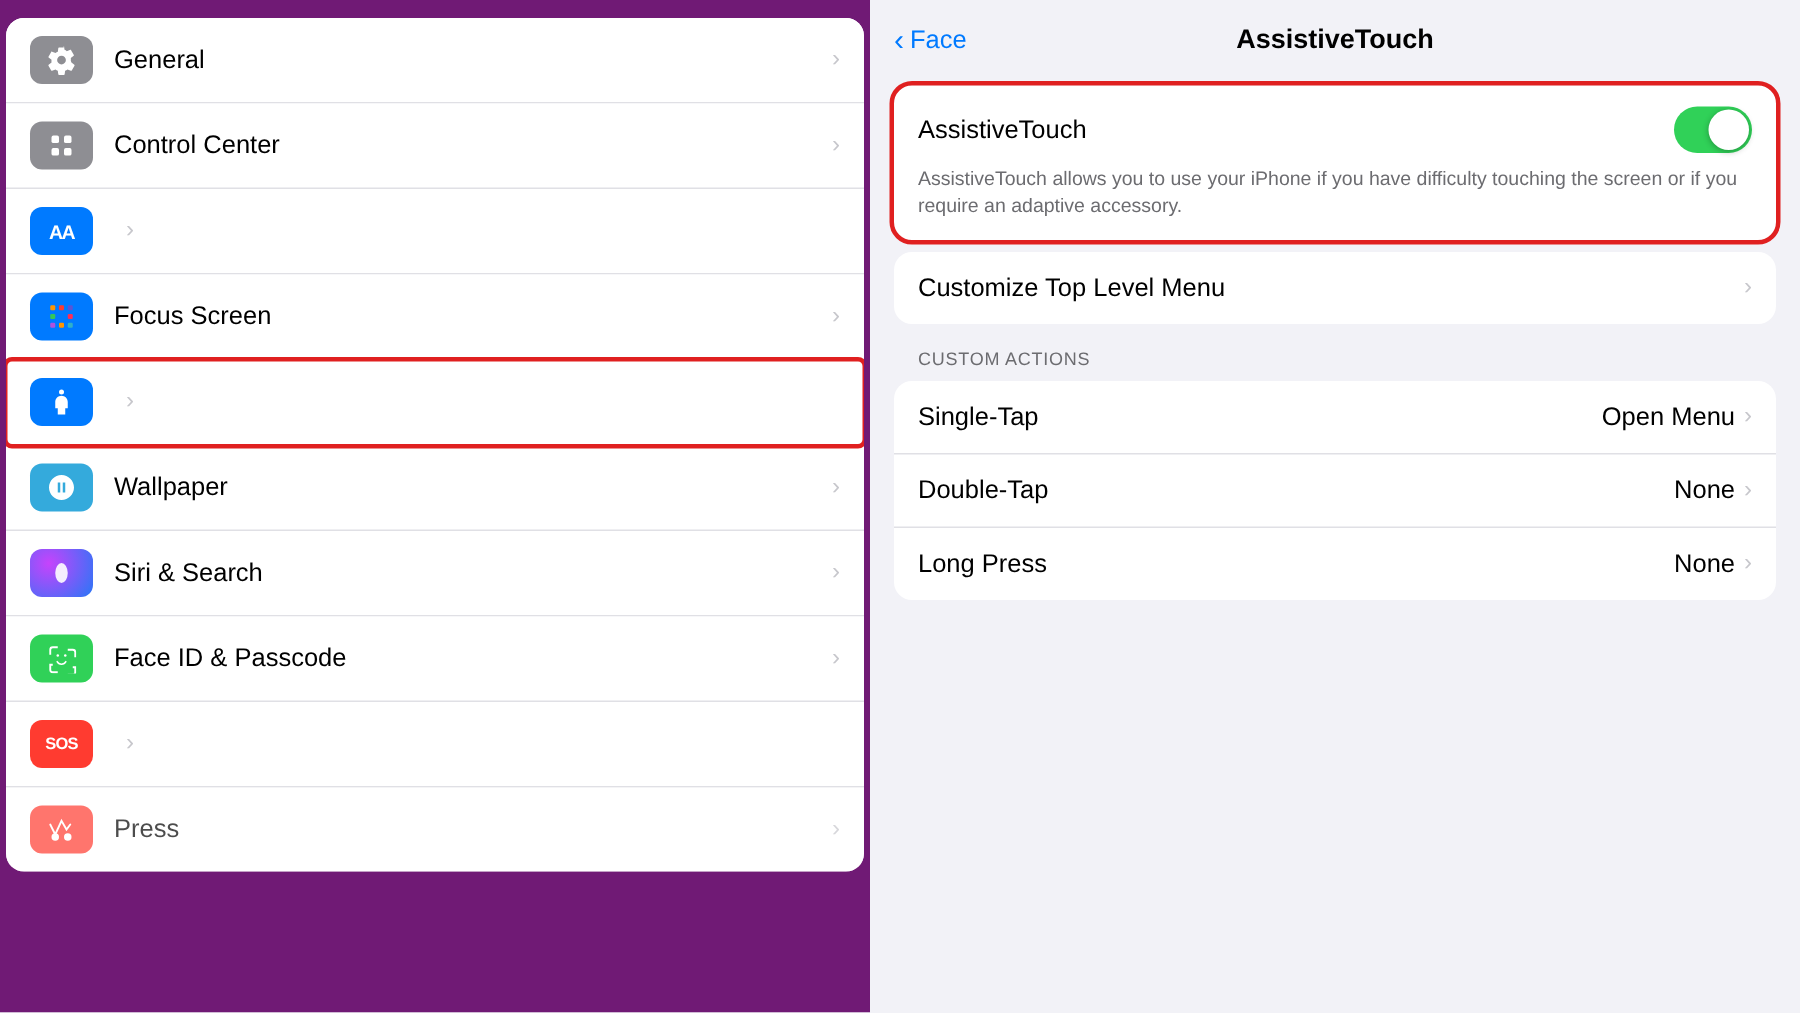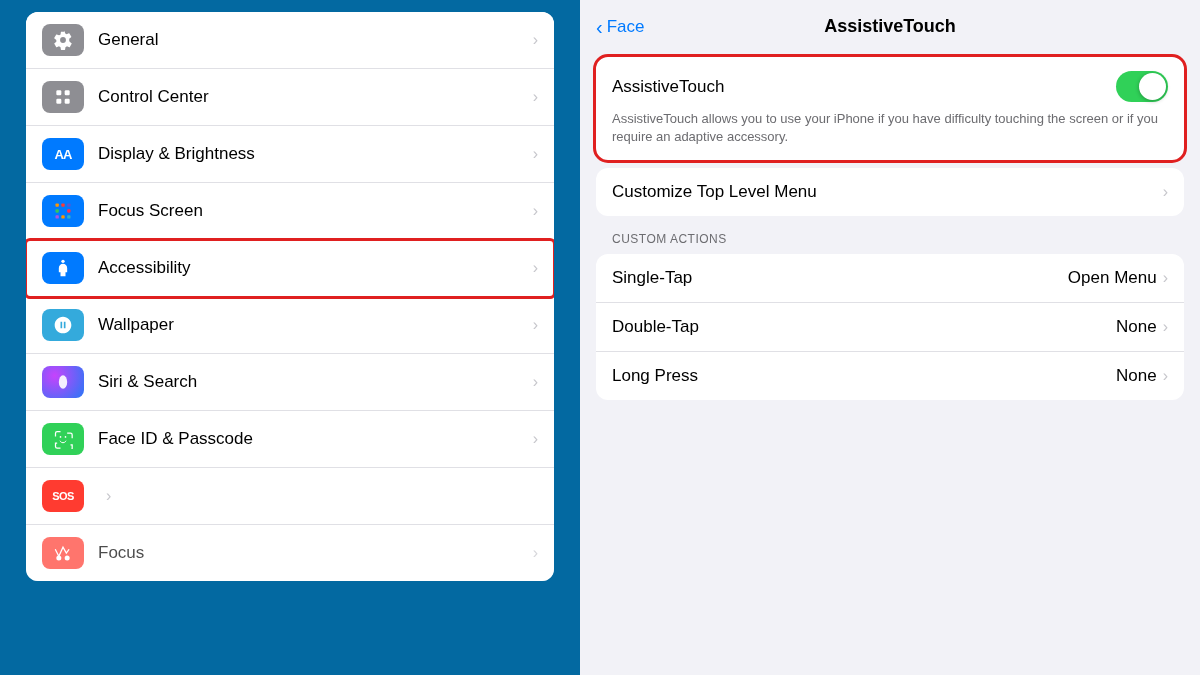--- a/index.html
+++ b/index.html
@@ -8,22 +8,22 @@
       background: #f2f2f7;
       display: flex;
       width: 1200px;
       height: 675px;
       overflow: hidden;
     }
 
     
     .left-panel {
       width: 580px;
-      background: #0369a1;
-      padding: 12px 26px;
+      background: #701a75;
+      padding: 12px 4px;
       overflow: hidden;
     }
 
     .settings-list {
       background: #fff;
       border-radius: 12px;
       overflow: hidden;
     }
 
     .settings-item {
@@ -254,21 +254,20 @@
           <rect x="4" y="14" width="6" height="6" rx="1.5"></rect>
           <rect x="14" y="14" width="6" height="6" rx="1.5"></rect>
         </svg>
       </div>
       <span class="item-label">Control Center</span>
       <span class="item-chevron">›</span>
     </div>
 
     <div class="settings-item">
       <div class="item-icon icon-display" style="font-weight:800; font-size:13px; letter-spacing:-1px; color:#fff;">AA</div>
-      <span class="item-label">Display &amp; Brightness</span>
       <span class="item-chevron">›</span>
     </div>
 
     <div class="settings-item">
       <div class="item-icon icon-home">
         <svg class="svg-icon" viewBox="0 0 24 24" fill="white">
           <rect x="3" y="3" width="4" height="4" rx="1" fill="#ff9500"></rect>
           <rect x="10" y="3" width="4" height="4" rx="1" fill="#ff3b30"></rect>
           <rect x="17" y="3" width="4" height="4" rx="1" fill="#5856d6"></rect>
           <rect x="3" y="10" width="4" height="4" rx="1" fill="#34c759"></rect>
@@ -283,21 +282,20 @@
       <span class="item-chevron">›</span>
     </div>
 
     <div class="settings-item highlighted">
       <div class="item-icon icon-accessibility">
         <svg class="svg-icon" viewBox="0 0 24 24" fill="white">
           <circle cx="12" cy="4" r="2"></circle>
           <path d="M12 7c-2.76 0-5 2.24-5 5v5h2v5h6v-5h2v-5c0-2.76-2.24-5-5-5z"></path>
         </svg>
       </div>
-      <span class="item-label">Accessibility</span>
       <span class="item-chevron">›</span>
     </div>
 
     <div class="settings-item">
       <div class="item-icon icon-wallpaper">
         <svg class="svg-icon" viewBox="0 0 24 24" fill="white">
           <path d="M12 2C6.48 2 2 6.48 2 12s4.48 10 10 10 10-4.48 10-10S17.52 2 12 2zm-1 14H9V8h2v8zm4 0h-2V8h2v8z"></path>
         </svg>
       </div>
       <span class="item-label">Wallpaper</span>
@@ -335,21 +333,21 @@
     </div>
 
     <div class="settings-item" style="opacity:0.7;">
       <div class="item-icon icon-notif">
         <svg class="svg-icon" viewBox="0 0 24 24" fill="white">
           <circle cx="7" cy="18" r="3"></circle>
           <circle cx="17" cy="18" r="3"></circle>
           <path d="M3 8l4 8 5-11 4 7 3-4" stroke="white" stroke-width="1.5" fill="none" stroke-linecap="round"></path>
         </svg>
       </div>
-      <span class="item-label" style="font-size:17px;color:#000;">Focus</span>
+      <span class="item-label" style="font-size:17px;color:#000;">Press</span>
       <span class="item-chevron">›</span>
     </div>
 
   </div>
 </div>
 
 <div class="right-panel">
 
   <div class="right-header">
     <div class="back-button">

